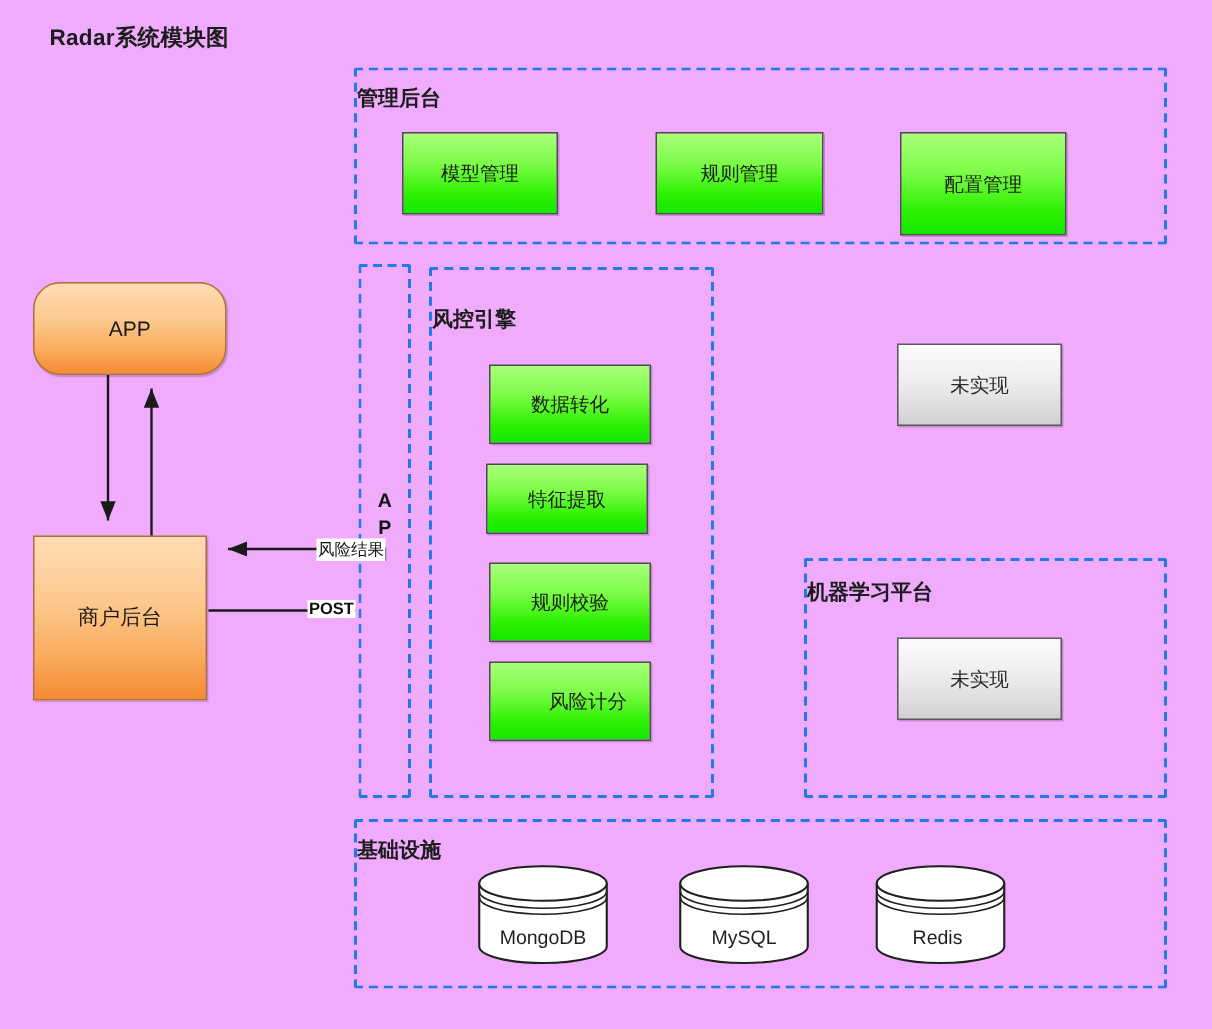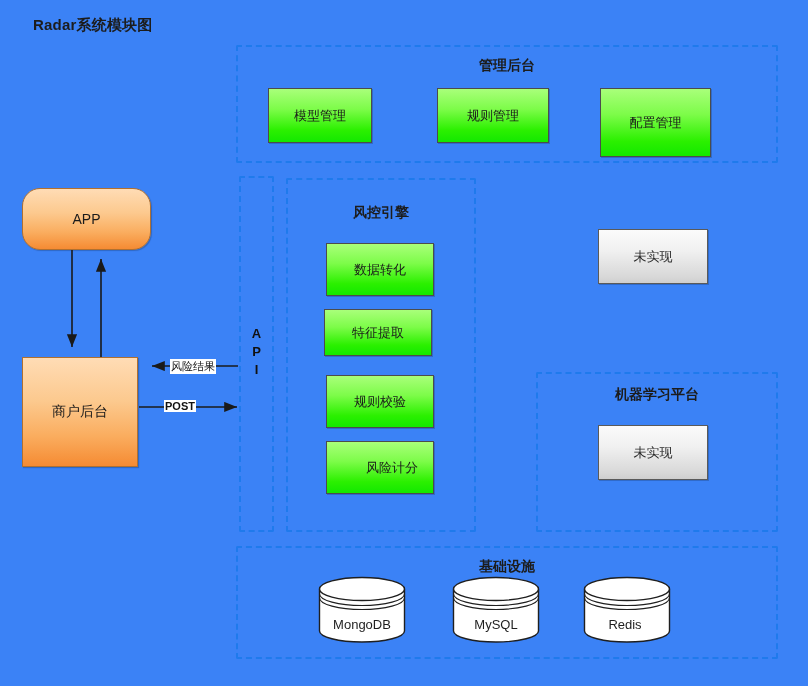--- a/index.html
+++ b/index.html
@@ -9,21 +9,21 @@
   }
   body {
     font-family: "Liberation Sans", "DejaVu Sans", sans-serif;
     color: #1a1a1a;
   }
   #canvas {
     position: relative;
     width: 808px;
     height: 686px;
     overflow: hidden;
-    background: #3b82f6;
+    background: #f0abfc;
   }
 
   
   .diagram-title {
     position: absolute;
     left: 33px;
     top: 16px;
     font-size: 15px;
     font-weight: bold;
     letter-spacing: 0.2px;
@@ -36,21 +36,20 @@
     position: absolute;
     border: 2px dashed #1f7aec;
     border-radius: 2px;
     box-sizing: border-box;
     background: transparent;
   }
   .group-title {
     position: absolute;
     left: 0;
     right: 0;
-    text-align: center;
     font-size: 14px;
     font-weight: bold;
     color: #1c1c1c;
     white-space: nowrap;
   }
 
   
   .box-green {
     position: absolute;
     box-sizing: border-box;
@@ -105,20 +104,21 @@
   }
 
   
   .edge-label {
     position: absolute;
     font-size: 11px;
     color: #111111;
     background: #ffffff;
     padding: 0 1px;
     white-space: nowrap;
+    margin-left: 41px;
   }
   .edge-label.bold {
     font-weight: bold;
   }
 
   
   .cylinder {
     position: absolute;
   }
   .cyl-caption {

